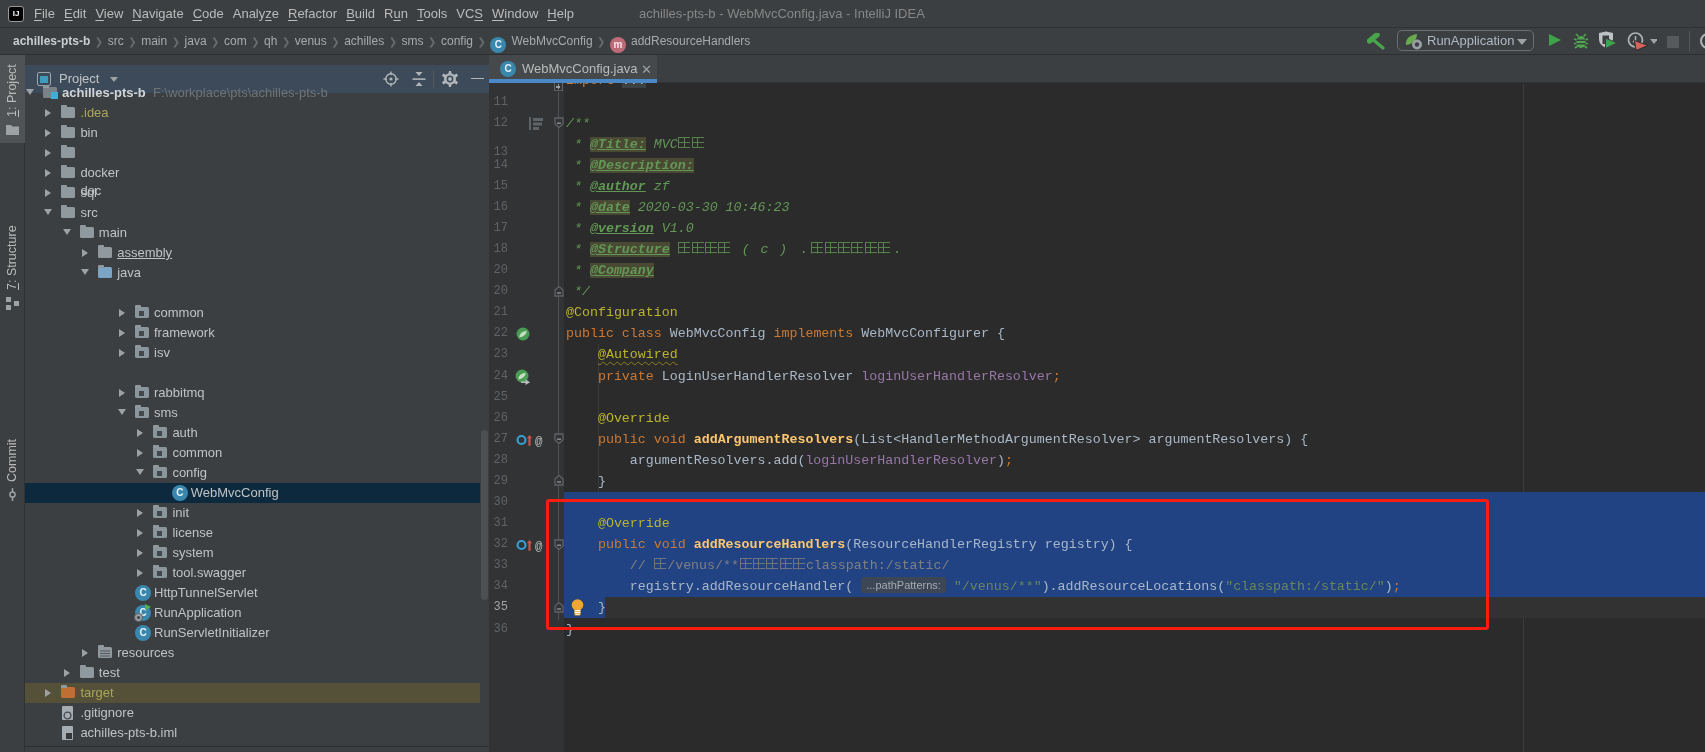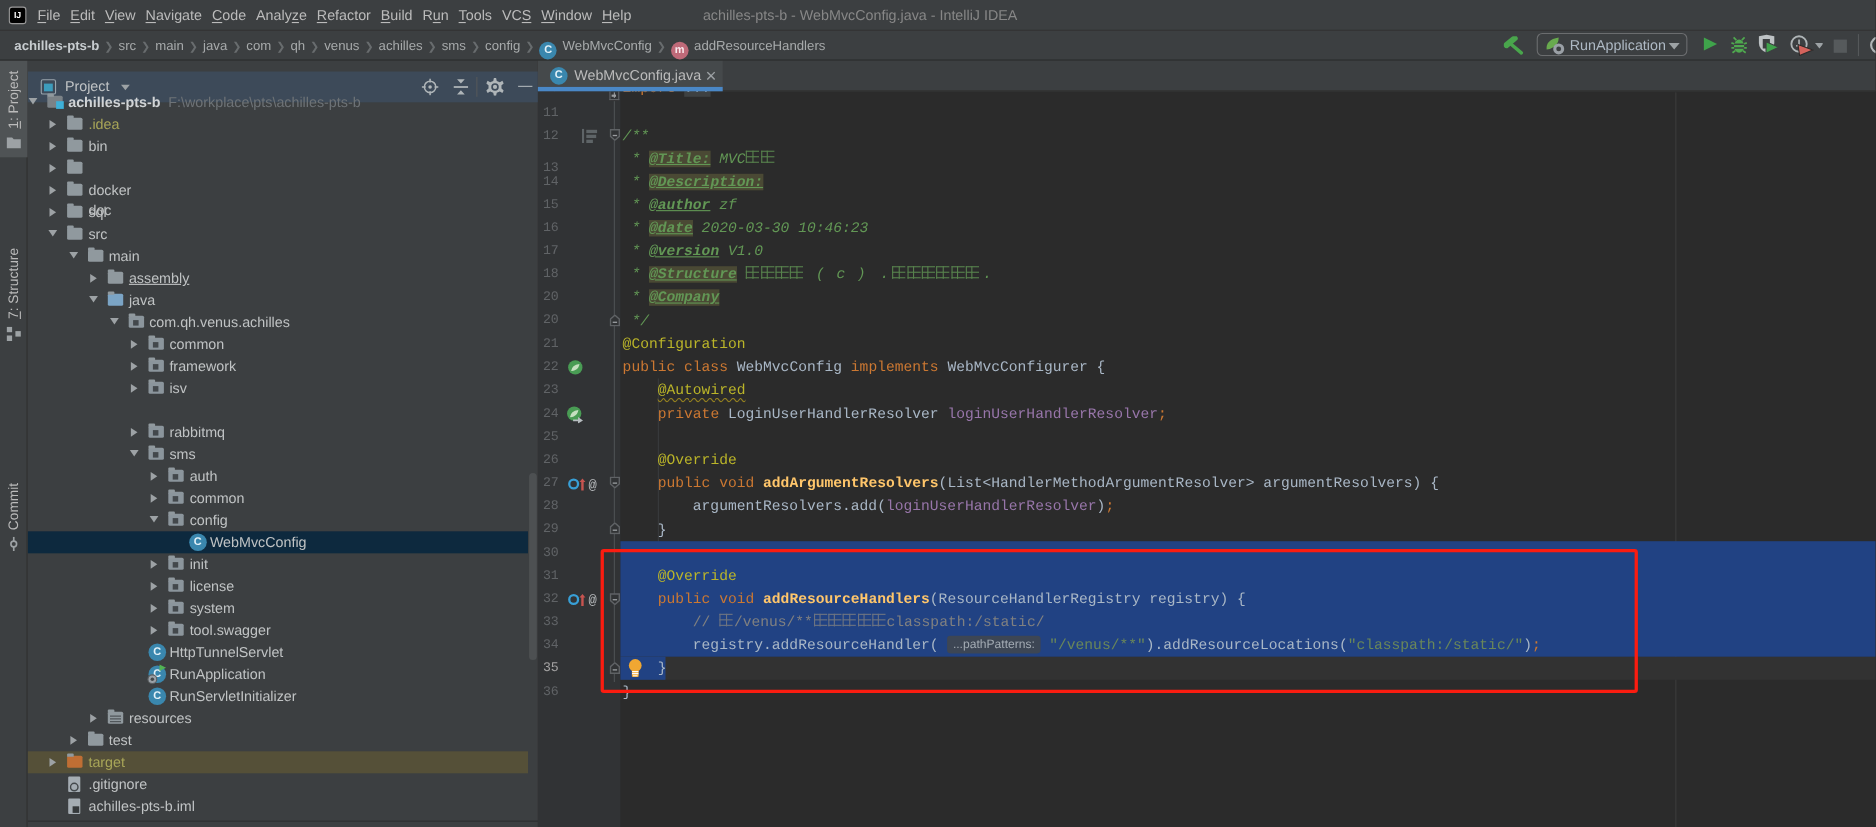--- a/index.html
+++ b/index.html
@@ -204,26 +204,20 @@
     </div>
 <div class="trow" style="top:188px;">
       <span class="arr arrr" style="left:57.199999999999996px"></span>
       <span class="fold ab" style="left:73.19999999999999px"></span>
       <span class="lbl ab" style="left:92.19999999999999px;text-decoration:underline;">assembly</span>
     </div>
 <div class="trow" style="top:208px;">
       <span class="arr arrd" style="left:56.199999999999996px"></span>
       <span class="fold ab" style="left:73.19999999999999px;background:#7ba4c5"></span>
       <span class="lbl ab" style="left:92.19999999999999px;">java</span>
-    </div>
-<div class="trow" style="top:228px;">
-      <span class="arr arrd" style="left:74.6px"></span>
-      <span class="fold ab" style="left:91.6px;background:#8b959c"></span>
-      <span class="ab" style="left:95.6px;top:8px;width:5px;height:5px;background:#43484c"></span>
-      <span class="lbl ab" style="left:110.6px;">com.qh.venus.achilles</span>
     </div>
 <div class="trow" style="top:248px;">
       <span class="arr arrr" style="left:94.0px"></span>
       <span class="fold ab" style="left:110.0px;background:#8b959c"></span>
       <span class="ab" style="left:114.0px;top:8px;width:5px;height:5px;background:#43484c"></span>
       <span class="lbl ab" style="left:129.0px;">common</span>
     </div>
 <div class="trow" style="top:268px;">
       <span class="arr arrr" style="left:94.0px"></span>
       <span class="fold ab" style="left:110.0px;background:#8b959c"></span>

